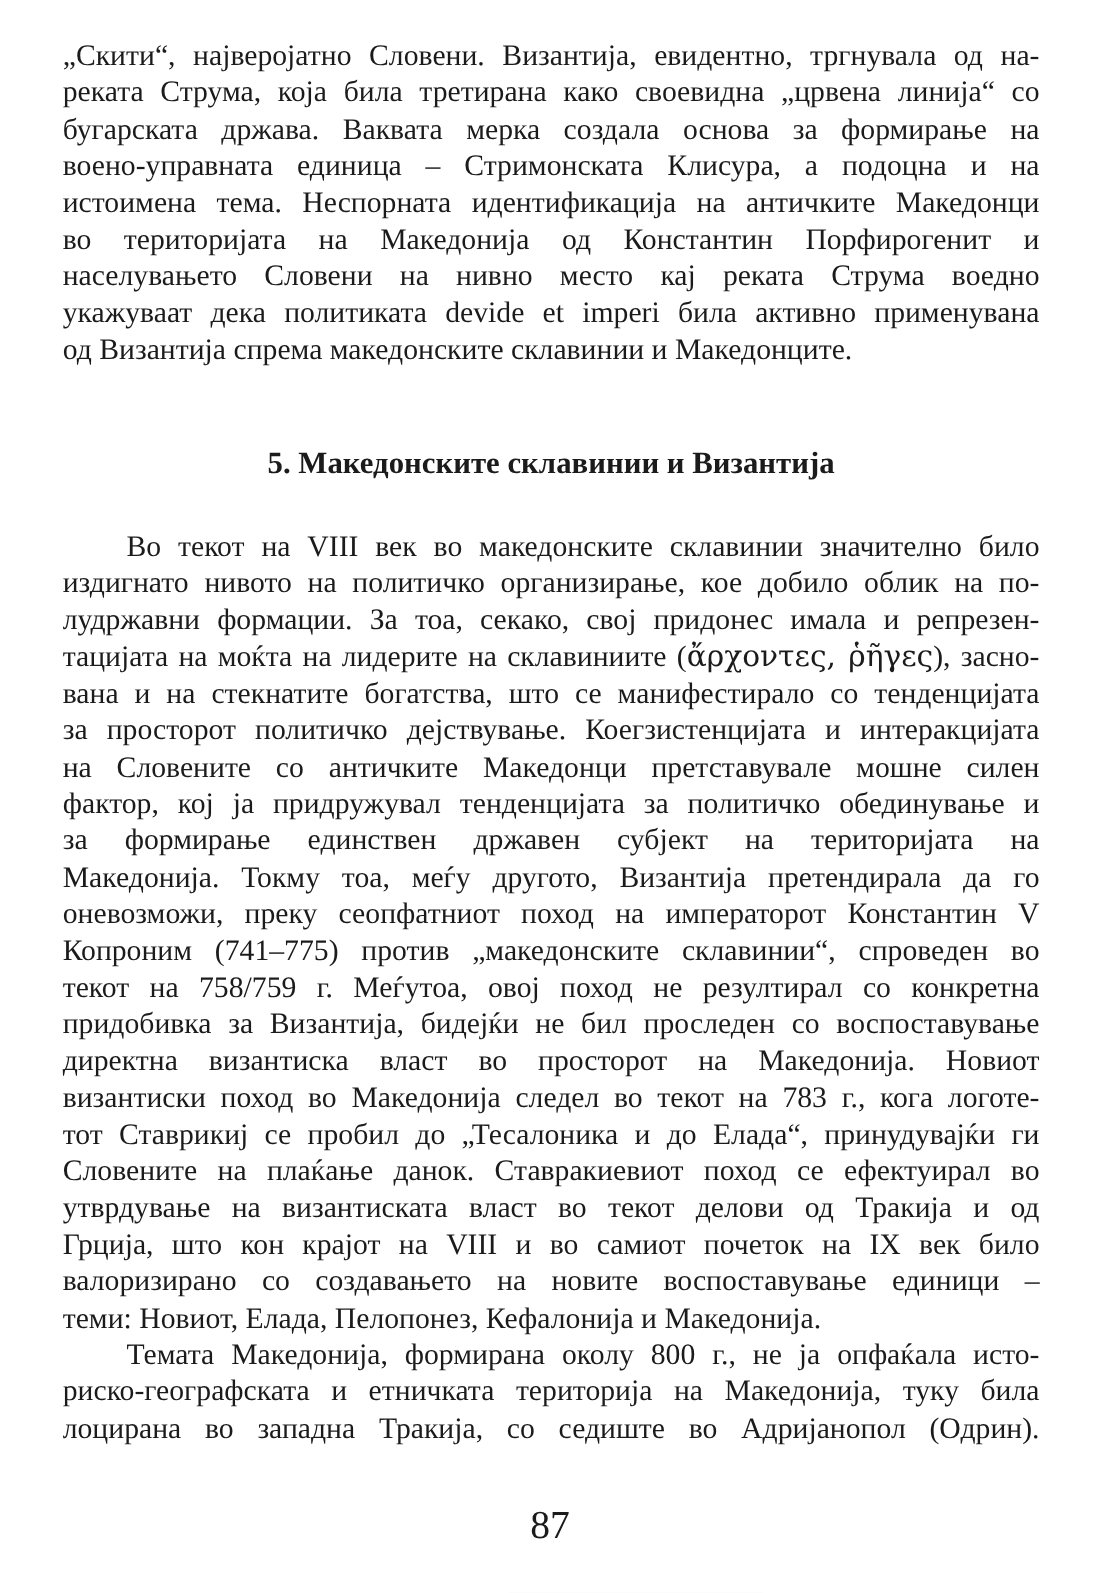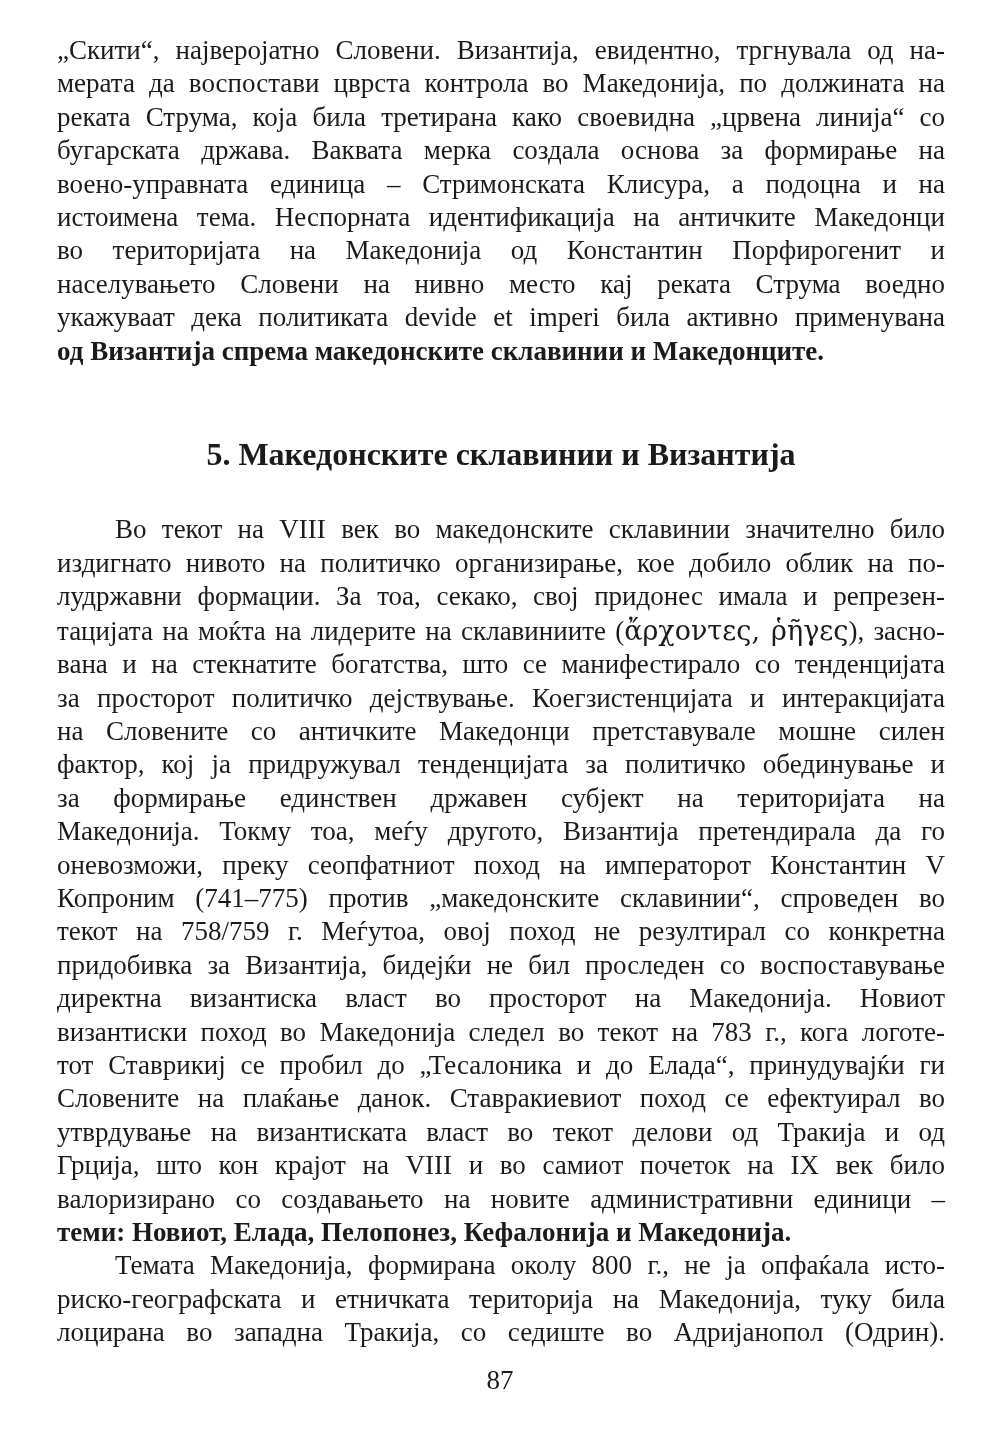--- a/index.html
+++ b/index.html
@@ -22,54 +22,52 @@
     line-height: 33.4px;
     color: #1b1b1b;
   }
   .line {
     text-align: justify;
     text-align-last: justify;
     white-space: normal;
   }
   .line.last {
     text-align-last: left;
-    font-weight: bold;
   }
   .line.indent {
     text-indent: 58px;
   }
   .para { margin: 0; }
   .heading {
     text-align: center;
     text-align-last: center;
     font-weight: bold;
-    font-size: 32px;
+    font-size: 28px;
     margin-top: 70px;
     margin-bottom: 42px;
   }
   .it { }
   .greek { font-family: "DejaVu Serif", serif; }
   .pageno {
     position: absolute;
     top: 1365px;
     left: 0;
     width: 100%;
     text-align: center;
-    font-size: 27px;
+    font-size: 36px;
     color: #1b1b1b;
   }
 </style>
 </head>
 <body>
 
 <div class="page">
   <div class="text-block" id="text-block">
       <div class="para">
         <div class="line"><span>„Скити“, најверојатно Словени. Византија, евидентно, тргнувала од на-</span></div>
-        <div class="line"><span>мерата да воспостави цврста контрола во Македонија, по должината на</span></div>
         <div class="line"><span>реката Струма, која била третирана како своевидна „црвена линија“ со</span></div>
         <div class="line"><span>бугарската држава. Ваквата мерка создала основа за формирање на</span></div>
         <div class="line"><span>воено-управната единица – Стримонската Клисура, а подоцна и на</span></div>
         <div class="line"><span>истоимена тема. Неспорната идентификација на античките Македонци</span></div>
         <div class="line"><span>во територијата на Македонија од </span><span class="it">Константин Порфирогенит</span><span> и</span></div>
         <div class="line"><span>населувањето Словени на нивно место кај реката Струма воедно</span></div>
         <div class="line"><span>укажуваат дека политиката </span><span class="it">devide et imperi</span><span> била активно применувана</span></div>
         <div class="line last"><span>од Византија спрема македонските склавинии и Македонците.</span></div>
       </div>
       <div class="heading">5. Македонските склавинии и Византија</div>
@@ -87,21 +85,21 @@
         <div class="line"><span>оневозможи, преку сеопфатниот поход на императорот Константин V</span></div>
         <div class="line"><span>Копроним (741–775) против „македонските склавинии“, спроведен во</span></div>
         <div class="line"><span>текот на 758/759 г. Меѓутоа, овој поход не резултирал со конкретна</span></div>
         <div class="line"><span>придобивка за Византија, бидејќи не бил проследен со воспоставување</span></div>
         <div class="line"><span>директна византиска власт во просторот на Македонија. Новиот</span></div>
         <div class="line"><span>византиски поход во Македонија следел во текот на 783 г., кога логоте-</span></div>
         <div class="line"><span>тот Ставрикиј се пробил до „Тесалоника и до Елада“, принудувајќи ги</span></div>
         <div class="line"><span>Словените на плаќање данок. Ставракиевиот поход се ефектуирал во</span></div>
         <div class="line"><span>утврдување на византиската власт во текот делови од Тракија и од</span></div>
         <div class="line"><span>Грција, што кон крајот на VIII и во самиот почеток на IX век било</span></div>
-        <div class="line"><span>валоризирано со создавањето на новите административни единици –</span></div>
+        <div class="line"><span>валоризирано со создавањето на новите воспоставување единици –</span></div>
         <div class="line last"><span>теми: Новиот, Елада, Пелопонез, Кефалонија и Македонија.</span></div>
       </div>
       <div class="para">
         <div class="line indent"><span>Темата Македонија, формирана околу 800 г., не ја опфаќала исто-</span></div>
         <div class="line"><span>риско-географската и етничката територија на Македонија, туку била</span></div>
         <div class="line"><span>лоцирана во западна Тракија, со седиште во Адријанопол (Одрин).</span></div>
       </div>
     </div>
   <div class="pageno">87</div>
 </div>

